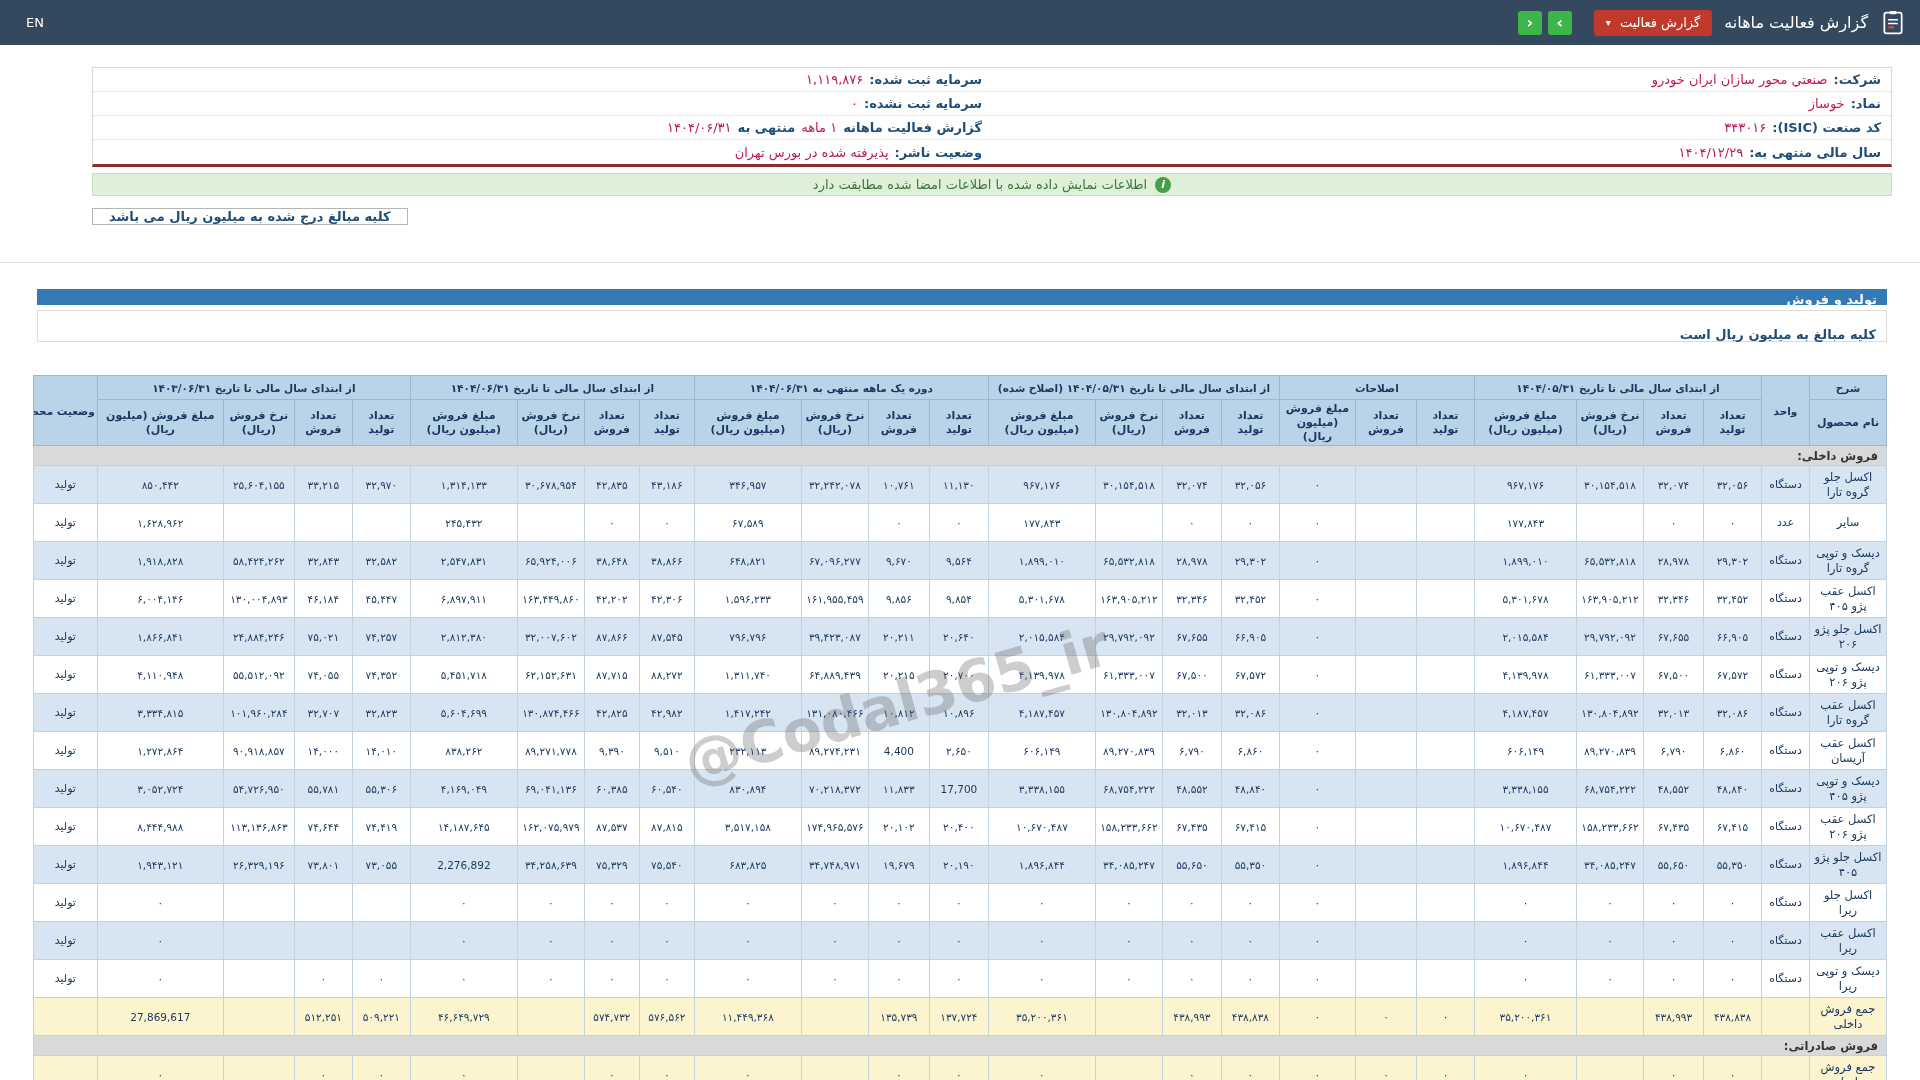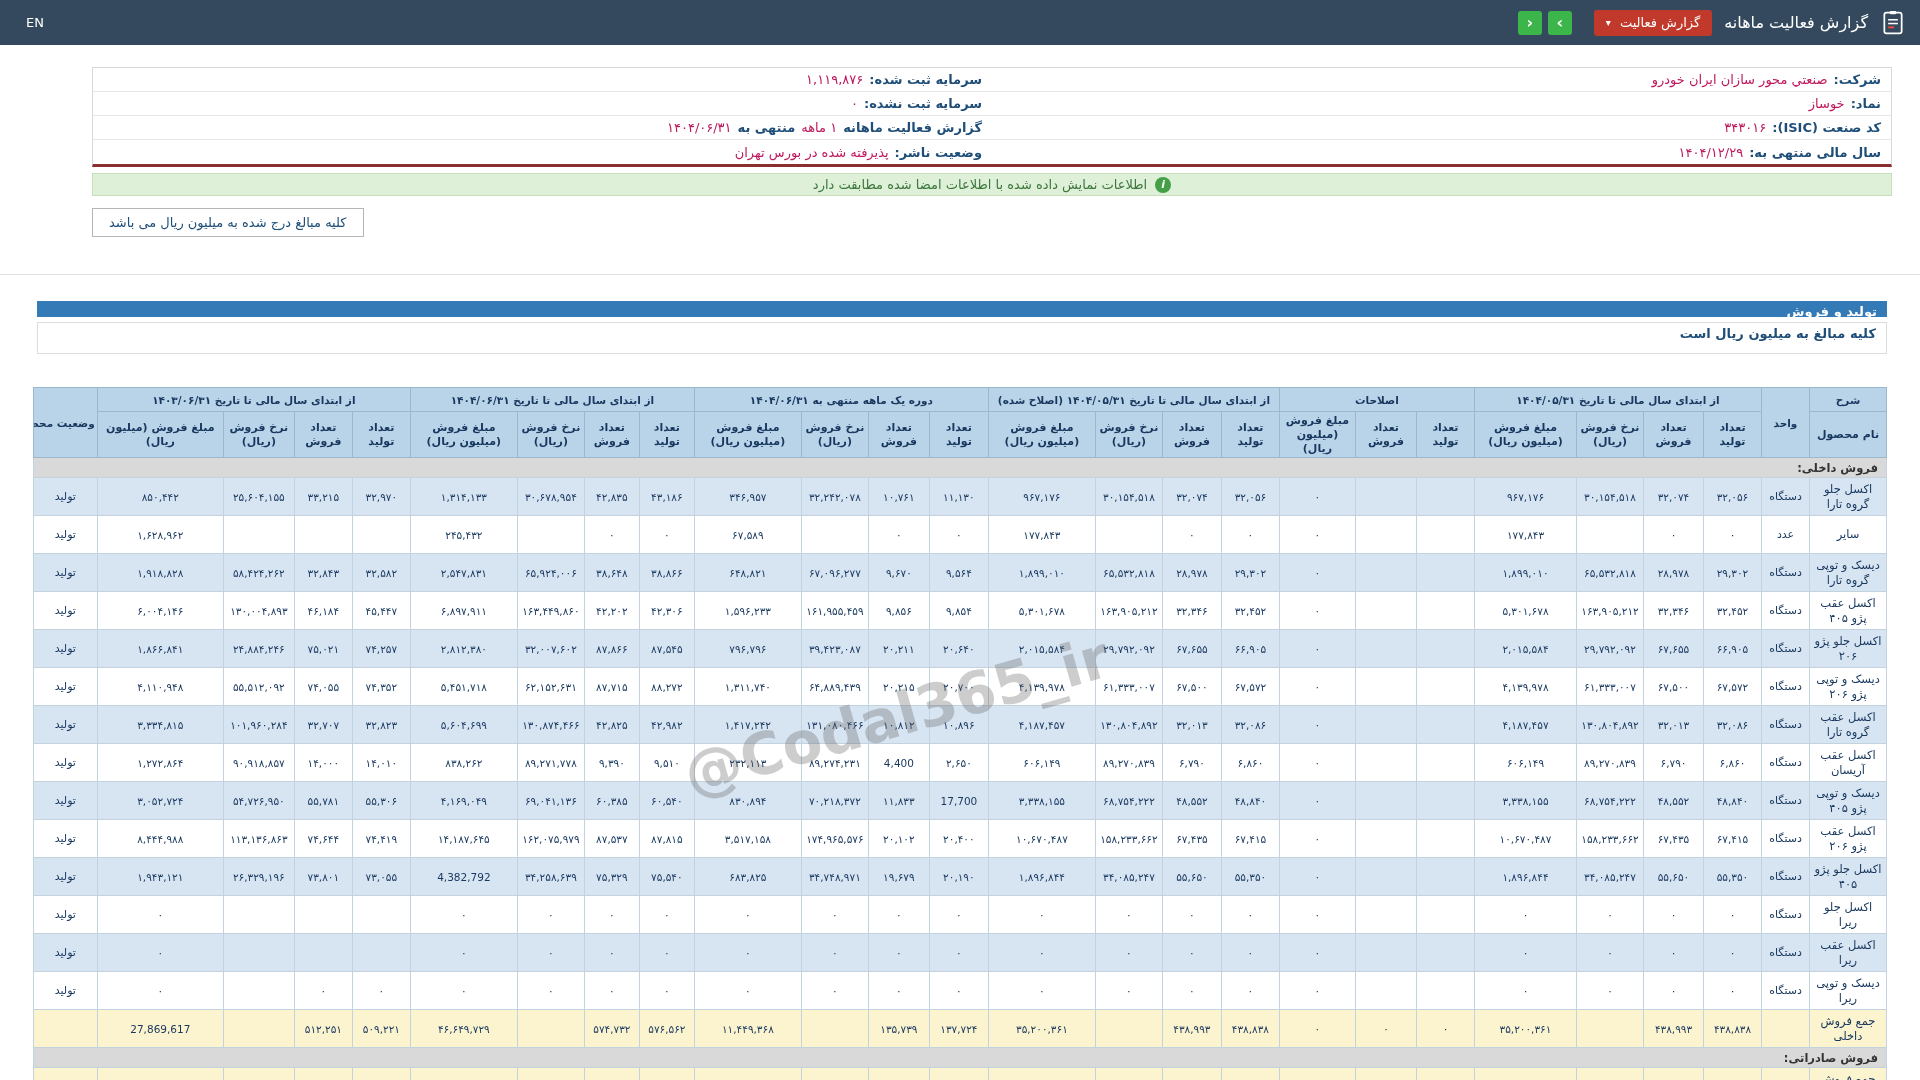--- a/index.html
+++ b/index.html
@@ -28,29 +28,29 @@
   .half { width: 50%; padding: 0 10px; display: flex; gap: 6px; align-items: center; white-space: nowrap; }
   .lbl { color: #1f4e79; font-weight: bold; }
   .val { color: #be185d; }
   .val.link { cursor: pointer; }
   .signed-bar { margin-top: 6px; background: #dff0d8; border: 1px solid #c7e0b9; color: #3c763d;
     height: 23px; display: flex; align-items: center; justify-content: center; gap: 8px; font-size: 13px; }
   .sig-icon { width: 16px; height: 16px; border-radius: 50%; background: #43a047; color: #fff;
     font-weight: bold; font-size: 11px; font-style: italic; display: flex; align-items: center;
     justify-content: center; flex: 0 0 auto; }
   .note-row { display: flex; justify-content: flex-end; margin-top: 12px; }
-  .amount-note { border: 1px solid #b5b5b5; padding: 6px 16px; font-size: 13px; font-weight: normal;
+  .amount-note { border: 1px solid #b5b5b5; padding: 0 16px; font-size: 13px; font-weight: bold;
     color: #1f4e79; background: #fff; }
   .page-divider { border: none; border-top: 1px solid #e0e0e0; margin: 37px 0 0 0; }
   
   .main { margin: 26px 33px 0 37px; }
   .section-bar { background: #337ab7; color: #fff; font-weight: bold; font-size: 13px;
     height: 16px; line-height: 22px; padding: 0 10px; }
   .section-note { border: 1px solid #ddd; margin-top: 5px; height: 32px; line-height: 22px;
-    padding: 0 10px; font-size: 13px; font-weight: bold; color: #1f4e79; background: #fff; }
+    padding: 13px 10px; font-size: 13px; font-weight: bold; color: #1f4e79; background: #fff; }
   .table-wrap { position: relative; margin-top: 33px; }
   .watermark { position: absolute; left: 640px; top: 295px; transform: rotate(-16deg);
     font-size: 58px; font-weight: bold; color: rgba(100,100,100,0.32); pointer-events: none;
     direction: ltr; z-index: 3; white-space: nowrap; }
   table.pt { border-collapse: collapse; table-layout: fixed; width: 1853px; direction: rtl; }
   table.pt th { background: #b9d3e8; color: #17375e; font-weight: bold; border: 1px solid #9cb8cd;
     padding: 2px; text-align: center; vertical-align: middle; font-size: 11px; }
   table.pt thead tr:first-child th { white-space: nowrap; overflow: hidden; height: 24px; font-size: 10.5px; }
   table.pt thead tr:last-child th { height: 44px; line-height: 1.25; }
   table.pt td { border: 1px solid #c2d2df; color: #17375e; text-align: center; vertical-align: middle;
@@ -517,21 +517,21 @@
             <td class="num">۵۵,۶۵۰</td>
             <td class="num">۳۴,۰۸۵,۲۴۷</td>
             <td class="num">۱,۸۹۶,۸۴۴</td>
             <td class="num">۲۰,۱۹۰</td>
             <td class="num">۱۹,۶۷۹</td>
             <td class="num">۳۴,۷۴۸,۹۷۱</td>
             <td class="num">۶۸۳,۸۲۵</td>
             <td class="num">۷۵,۵۴۰</td>
             <td class="num">۷۵,۳۲۹</td>
             <td class="num">۳۴,۲۵۸,۶۳۹</td>
-            <td class="num">4,382,792</td>
+            <td class="num">2,276,892</td>
             <td class="num">۷۳,۰۵۵</td>
             <td class="num">۷۳,۸۰۱</td>
             <td class="num">۲۶,۳۲۹,۱۹۶</td>
             <td class="num">۱,۹۴۳,۱۲۱</td>
             <td class="status">تولید</td>
           </tr>
           <tr class="">
             <td class="product">اکسل جلو ریرا</td>
             <td class="unit">دستگاه</td>
             <td class="num">۰</td>

